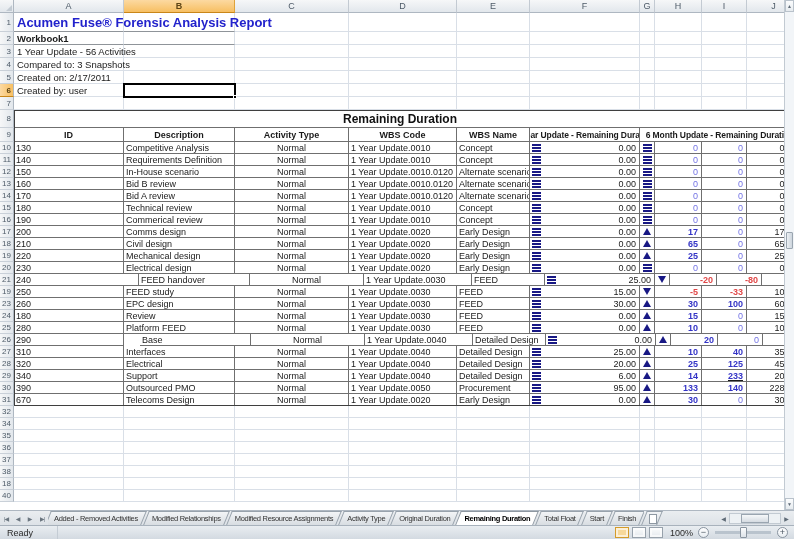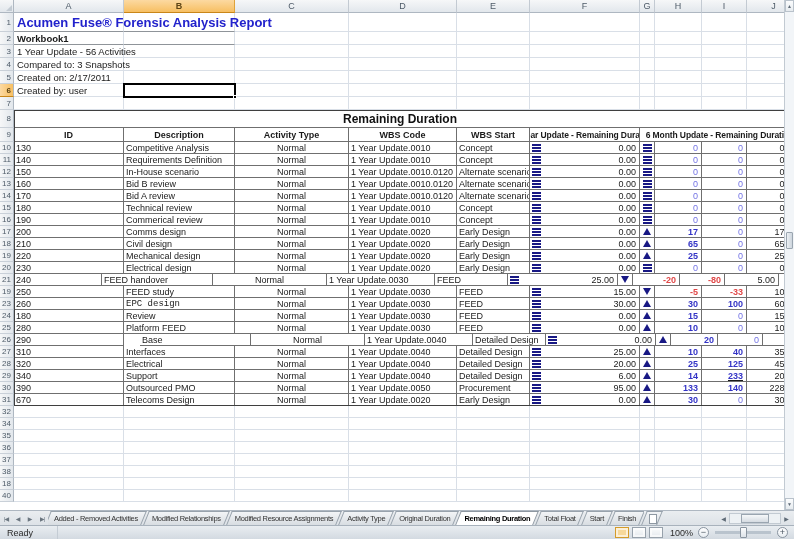--- a/index.html
+++ b/index.html
@@ -244,21 +244,21 @@
       <div class="row" style="height: 18px;">
         <div class="gut">8</div>
         <div class="tc t-title center" style="width: 773px;">Remaining Duration</div>
       </div>
       <div class="row" style="height: 14px;">
         <div class="gut">9</div>
         <div class="tc hdr" style="width: 110px;">ID</div>
         <div class="tc hdr" style="width: 111px;">Description</div>
         <div class="tc hdr" style="width: 114px;">Activity Type</div>
         <div class="tc hdr" style="width: 108px;">WBS Code</div>
-        <div class="tc hdr" style="width: 73px;">WBS Start</div>
+        <div class="tc hdr" style="width: 73px;">WBS Name</div>
         <div class="tc hdr squeeze" style="width: 110px;">1 Year Update - Remaining Duration</div>
         <div class="tc hdr squeeze" style="width: 161px;">6 Month Update - Remaining Duration</div>
       </div>
       <div class="row" style="height: 12px;">
         <div class="gut">10</div>
         <div class="tc left" style="width: 110px;">130</div>
         <div class="tc left" style="width: 111px;">Competitive Analysis</div>
         <div class="tc center" style="width: 114px;">Normal</div>
         <div class="tc left" style="width: 108px;">1 Year Update.0010</div>
         <div class="tc left" style="width: 73px;">Concept</div>
@@ -492,21 +492,21 @@
         <div class="tc right" style="width: 47px;">
           <span class="n0">0</span>
         </div>
         <div class="tc right" style="width: 45px;">
           <span class="n0">0</span>
         </div>
         <div class="tc right" style="width: 54px;">0.00</div>
       </div>
       <div class="row" style="height: 12px;">
         <div class="gut">21</div>
-        <div class="tc left" style="width: 88px; text-align: right;">240</div>
+        <div class="tc left" style="width: 125px; text-align: right;">240</div>
         <div class="tc left" style="width: 111px;">FEED handover</div>
         <div class="tc center" style="width: 114px;">Normal</div>
         <div class="tc left" style="width: 108px;">1 Year Update.0030</div>
         <div class="tc left" style="width: 73px;">FEED</div>
         <div class="tc between" style="width: 110px;">
           <span class="ic-flat"></span>
           <span>25.00</span>
         </div>
         <div class="tc center" style="width: 15px;">
           <span class="ic-down"></span>
@@ -537,21 +537,21 @@
           <span class="nn">-5</span>
         </div>
         <div class="tc right" style="width: 45px;">
           <span class="nn">-33</span>
         </div>
         <div class="tc right" style="width: 54px;">10.00</div>
       </div>
       <div class="row" style="height: 12px;">
         <div class="gut">23</div>
         <div class="tc left" style="width: 110px;">260</div>
-        <div class="tc left" style="width: 111px; font-family: Liberation Mono, monospace;">EPC design</div>
+        <div class="tc left" style="width: 111px;">EPC design</div>
         <div class="tc center" style="width: 114px;">Normal</div>
         <div class="tc left" style="width: 108px;">1 Year Update.0030</div>
         <div class="tc left" style="width: 73px;">FEED</div>
         <div class="tc between" style="width: 110px;">
           <span class="ic-flat"></span>
           <span>30.00</span>
         </div>
         <div class="tc center" style="width: 15px;">
           <span class="ic-up"></span>
         </div>

